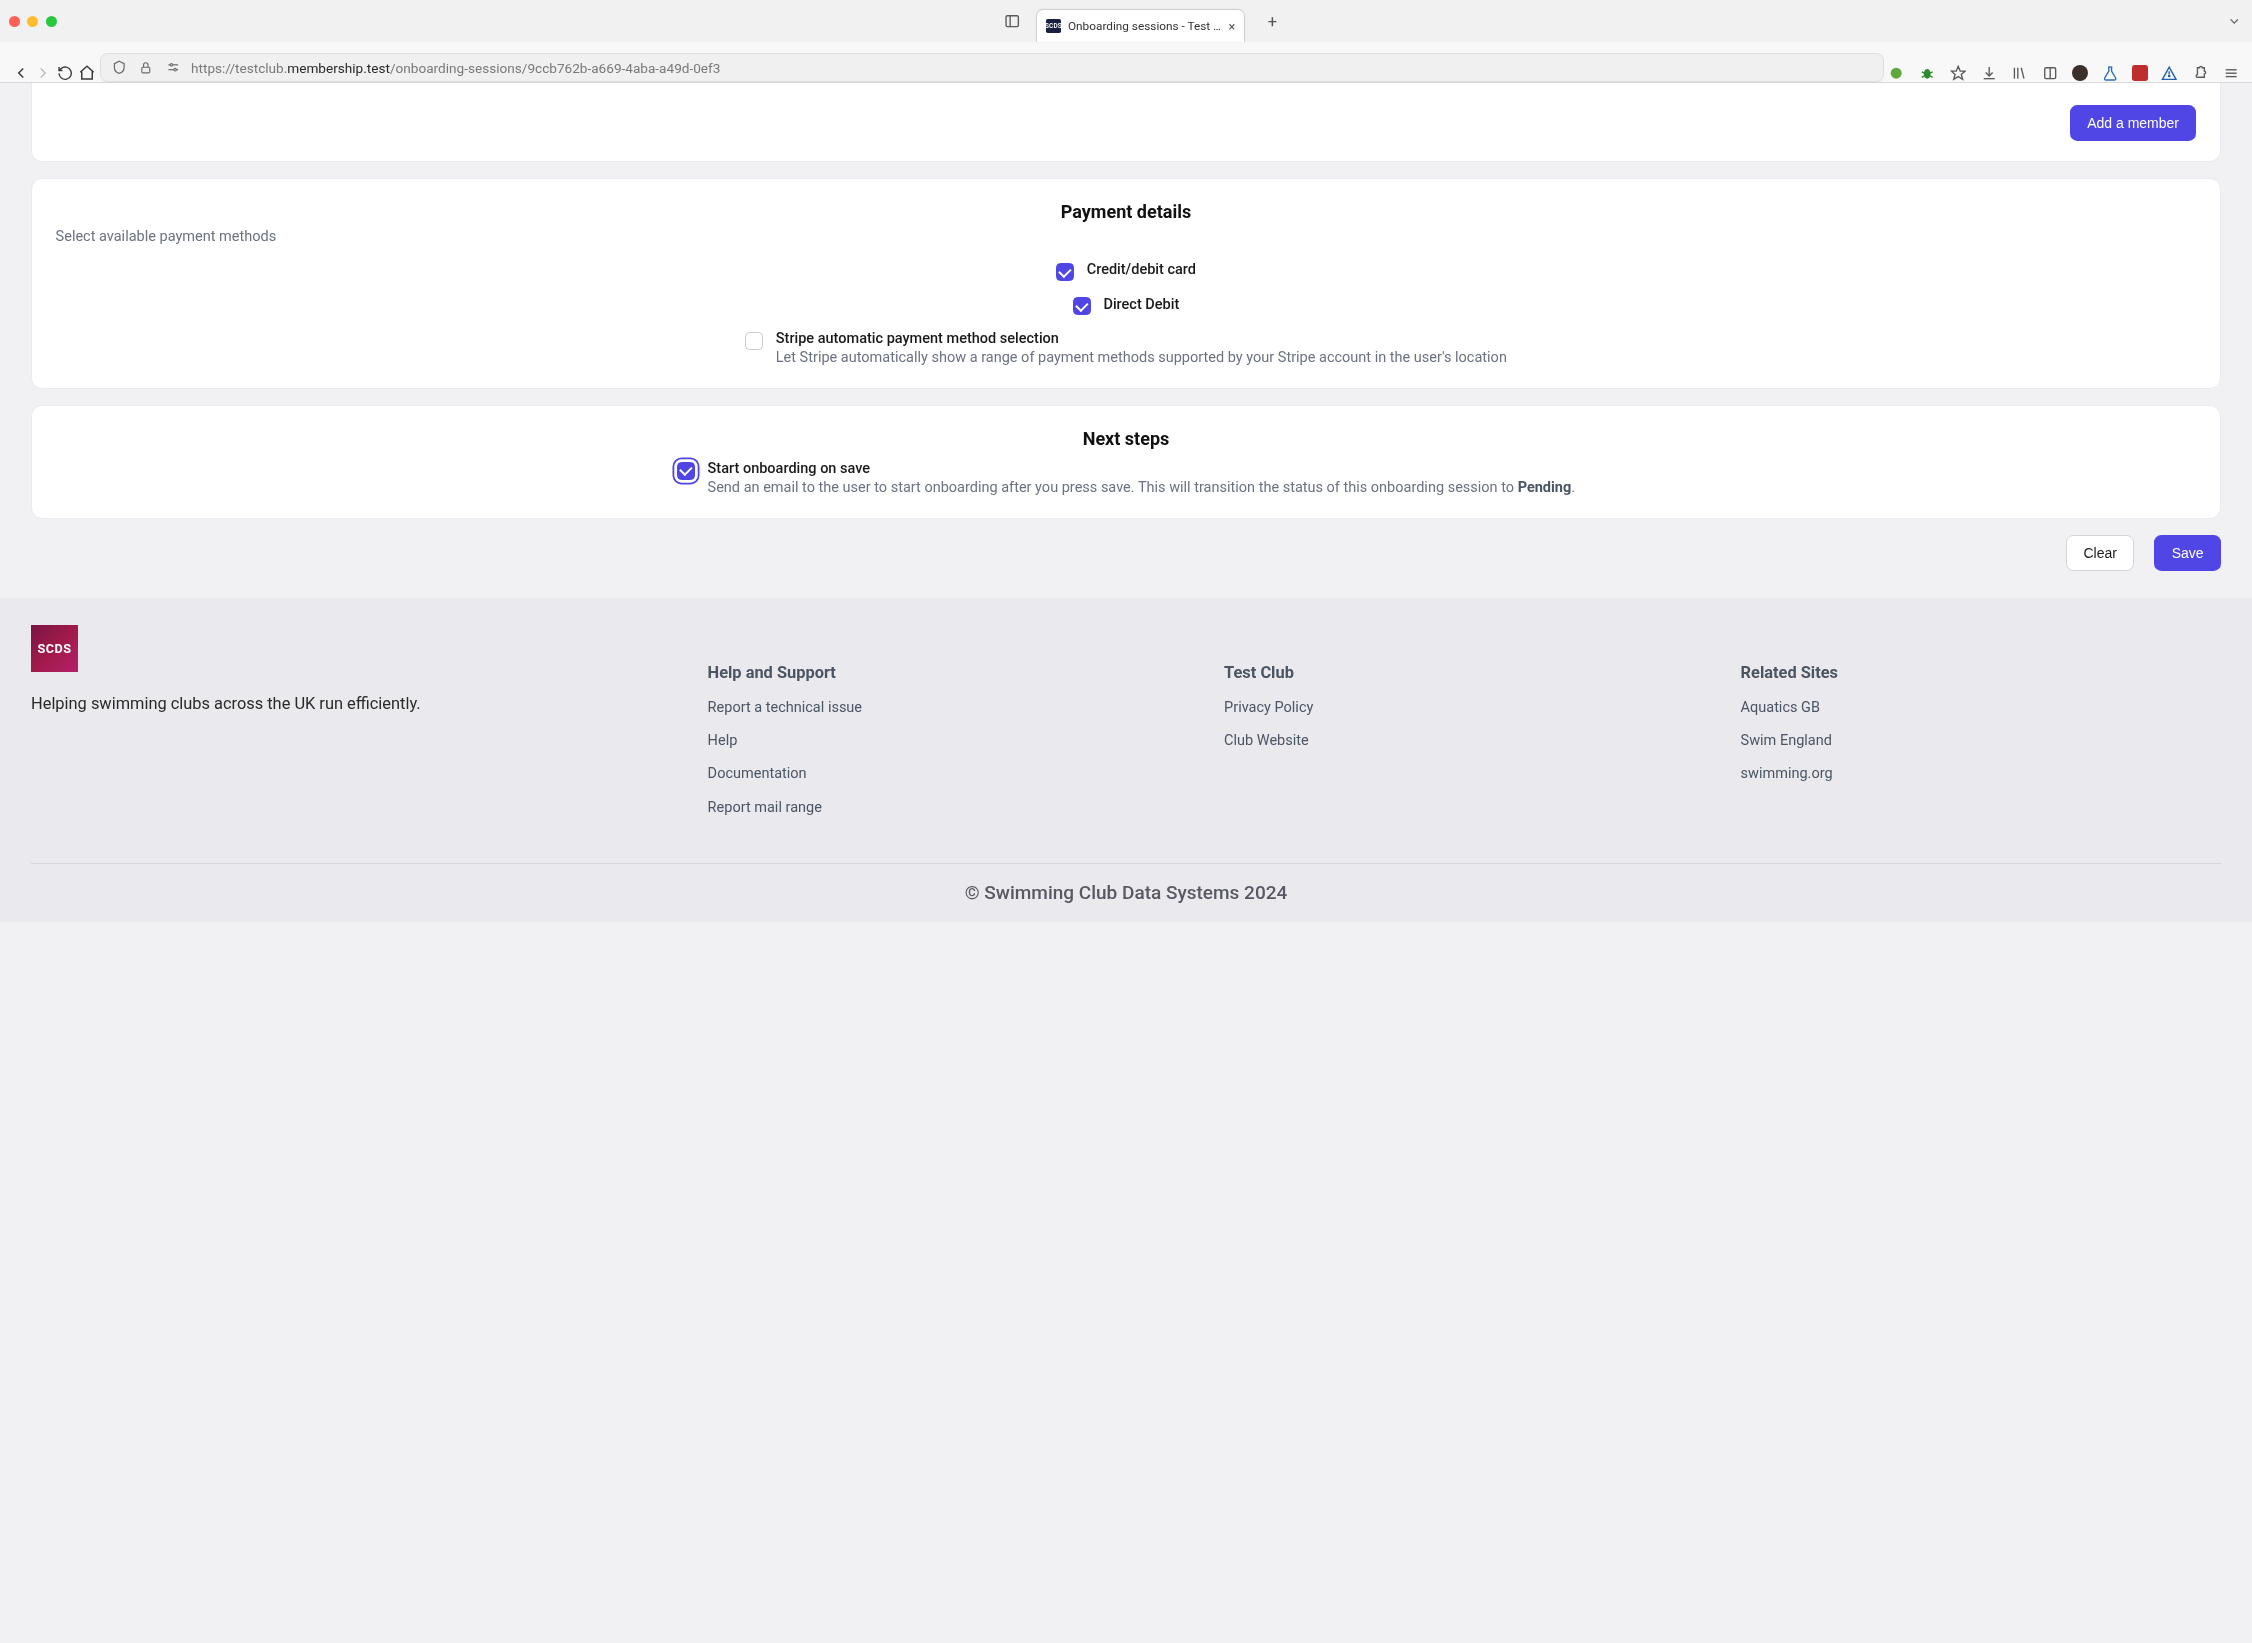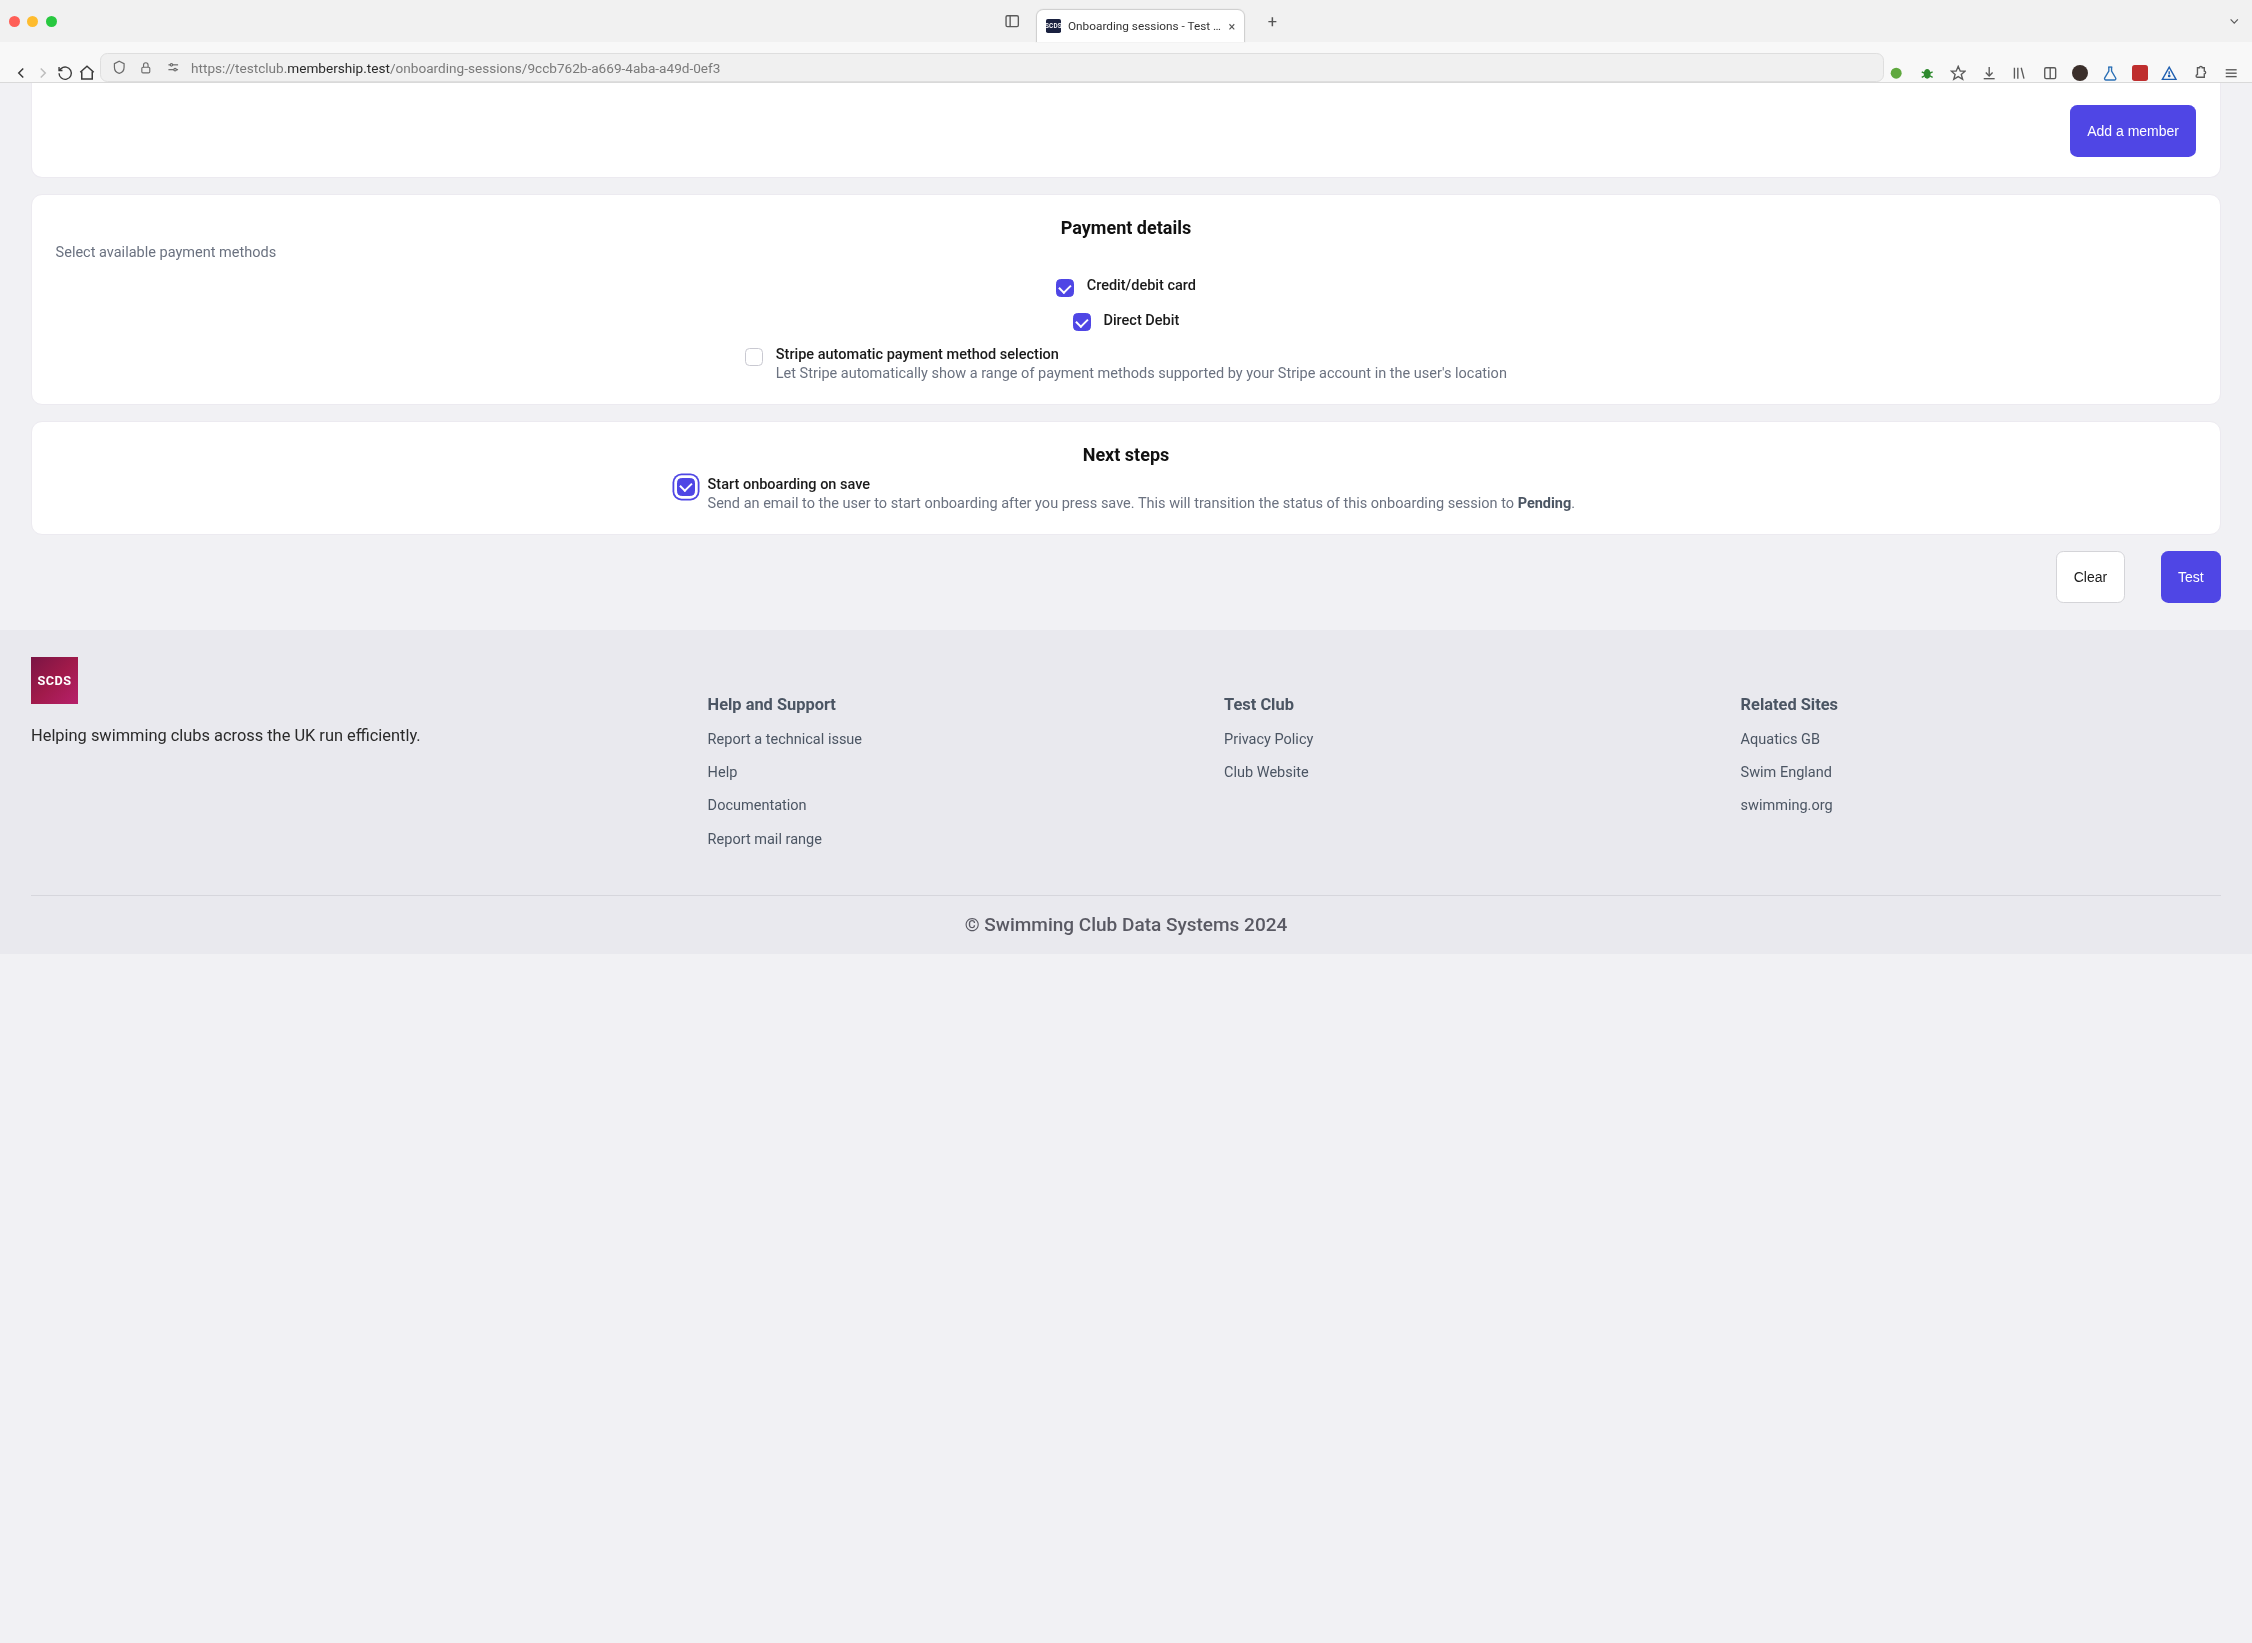--- a/index.html
+++ b/index.html
@@ -109,25 +109,24 @@
     margin-top: 0;
     border-top: none;
     border-top-left-radius: 0;
     border-top-right-radius: 0;
     padding-bottom: 20px;
     display: flex;
     justify-content: flex-end;
   }
   .btn {
     display: inline-flex; align-items: center; justify-content: center;
-    height: 52px; padding: 0 16.4px;
+    height: 36px; padding: 0 16.4px;
     border-radius: 7.3px; font-size: 14px; font-weight: 500;
     cursor: pointer; border: 0.9px solid transparent;
     user-select: none;
-    margin-left: 16px;
   }
   .btn-primary { background: #4f46e5; color: #fff; }
   .btn-secondary { background: #fff; color: #1a1a1a; border-color: #d4d4d8; }
 
   .card h2 {
     font-size: 18px; font-weight: 700; color: #111; margin-bottom: 5.5px; text-align: center;
   }
   .card .sub {
     font-size: 14.5px; color: #6b7280; margin-bottom: 16.4px;
   }
@@ -376,21 +375,21 @@
           <div class="title">Start onboarding on save</div>
           <div class="desc">
             <span>Send an email to the user to start onboarding after you press save. This will transition the status of this onboarding session to </span><span class="strong">Pending</span><span>.</span>
           </div>
         </div>
       </div>
     </div>
 
     <div class="form-actions">
       <button class="btn btn-secondary">Clear</button>
-      <button class="btn btn-primary">Test</button>
+      <button class="btn btn-primary">Save</button>
     </div>
   </div>
 
   <div class="footer">
     <div class="footer-cols">
       <div class="footer-left">
         <div class="footer-logo">SCDS</div>
         <div class="footer-tagline">Helping swimming clubs across the UK run efficiently.</div>
       </div>
       <div class="footer-col">

